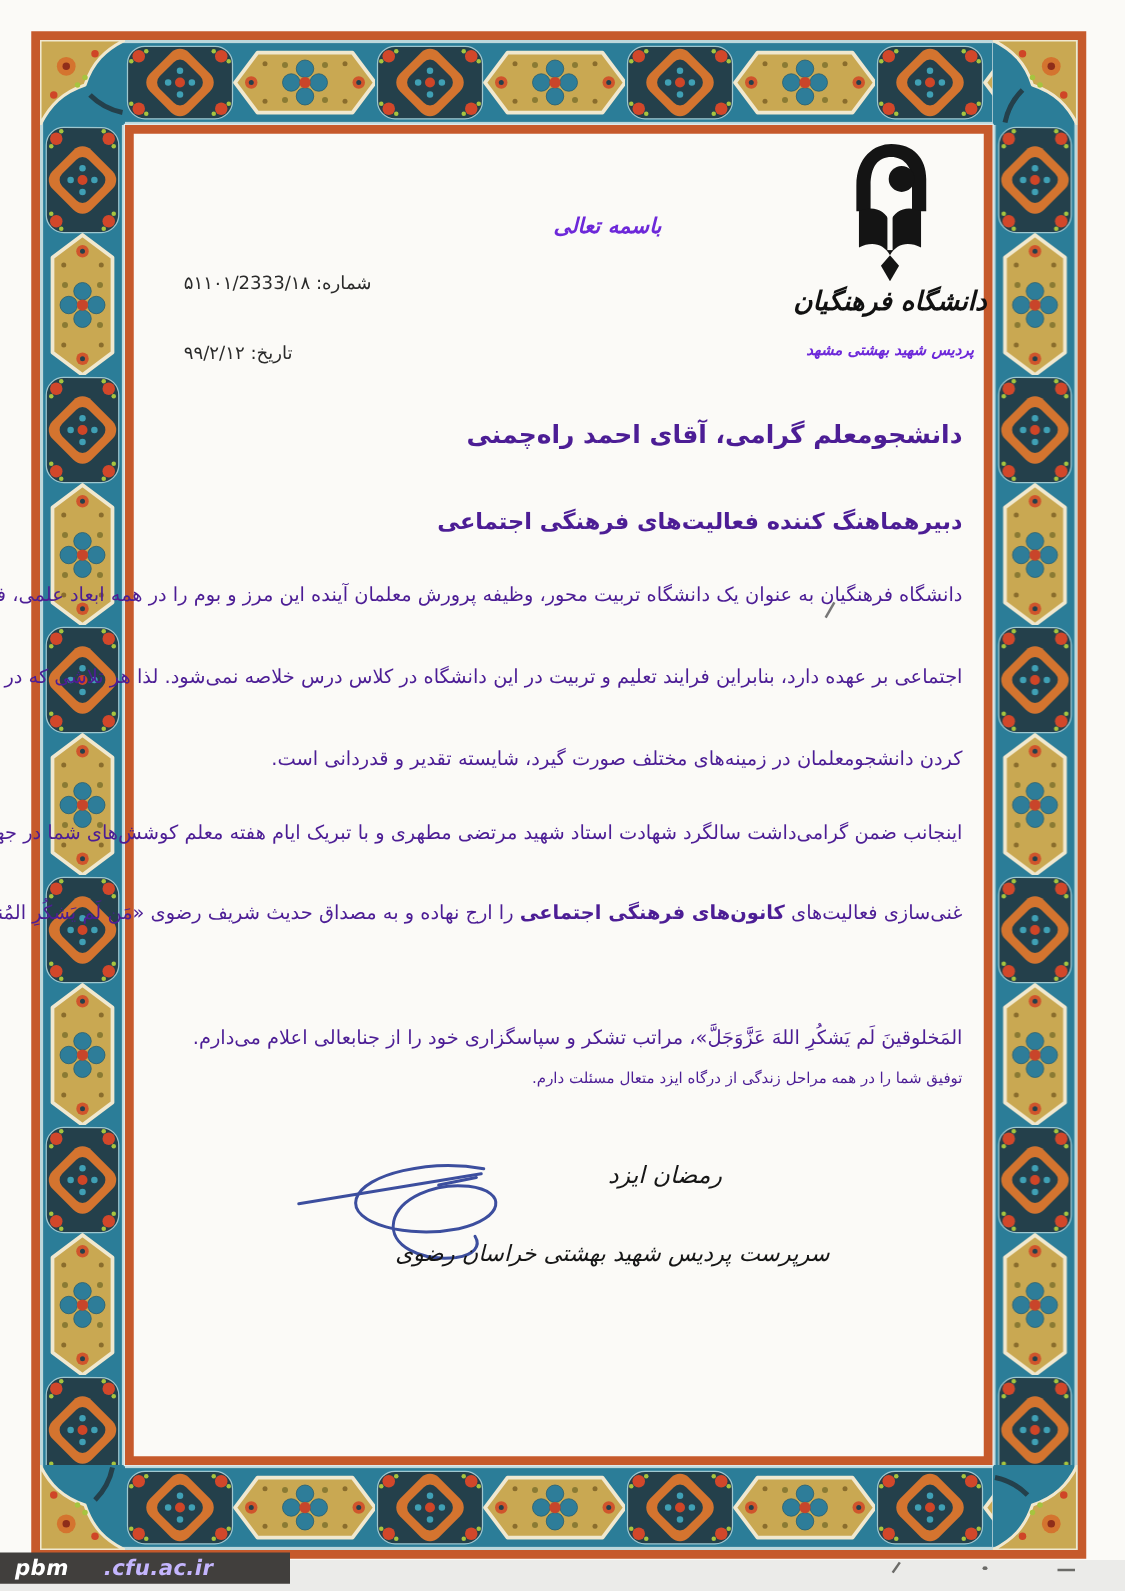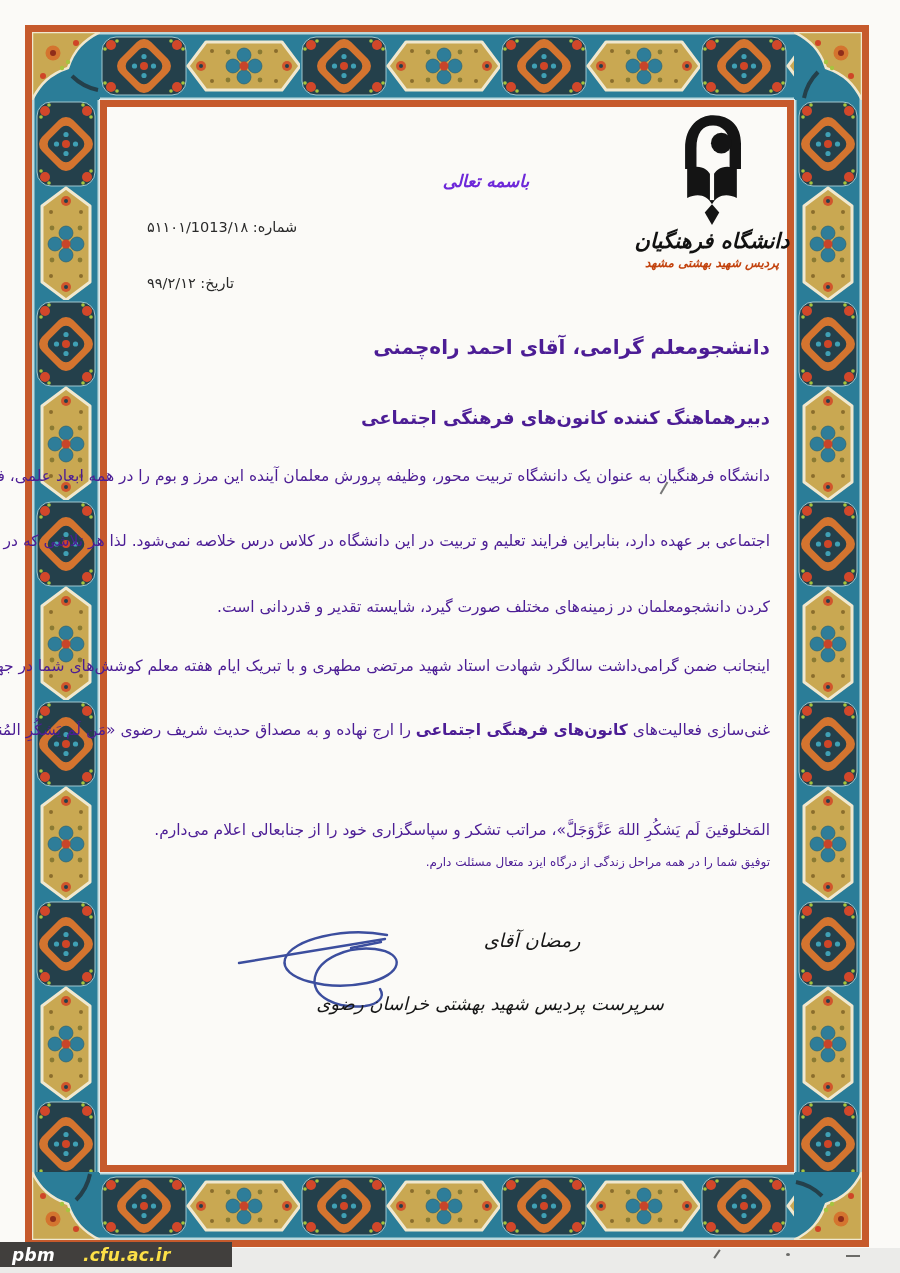--- a/index.html
+++ b/index.html
@@ -36,21 +36,21 @@
   }
   .besmele{
     position:absolute;left:279px;top:64px;width:200px;text-align:center;
     font-size:17px;font-weight:bold;font-style:italic;color:#6d28d9;
   }
   .logo-block{
     position:absolute;left:505px;top:2px;width:200px;text-align:center;direction:rtl;
   }
   .logo-emblem{display:block;margin:0 auto;}
   .logo-uni{font-size:21px;font-weight:bold;font-style:italic;margin-top:2px;color:#111;}
-  .logo-campus{font-size:12px;font-weight:bold;font-style:italic;margin-top:3px;color:#c2410c;}
+  .logo-campus{font-size:12px;font-weight:bold;font-style:italic;margin-top:20px;color:#6d28d9;}
   .meta{position:absolute;left:40px;width:186px;text-align:left;font-size:14.5px;color:#2a2a2a;direction:rtl;}
   .meta-num{top:112px;}
   .meta-date{top:168px;}
   .line{position:absolute;right:17px;white-space:nowrap;font-size:15.5px;color:#4c1d95;direction:rtl;text-align:center;}
   .salutation{top:228px;font-size:20px;font-weight:bold;}
   .role{top:300px;font-size:18px;font-weight:bold;}
   .b1{top:360px;}  .b2{top:425px;}  .b3{top:491px;}
   .b4{top:550px;}  .b5{top:614px;}  .b6{top:714px;}
   .closing{top:748px;font-size:12px;}
   .bold-inline{font-weight:bold;}
@@ -60,21 +60,21 @@
     font-size:18px;font-style:italic;color:#161616;}
   .sig-scribble{position:absolute;left:126px;top:806px;}
   
   .scan-bottom{position:absolute;left:0;top:1248px;width:900px;height:25px;background:#ebebe9;}
   .watermark{
     position:absolute;left:0;top:1242px;width:232px;height:25px;background:#413f3d;
     display:flex;align-items:center;padding-left:12px;box-sizing:border-box;
     font-style:italic;font-weight:bold;font-size:17px;letter-spacing:.3px;z-index:5;gap:28px;
   }
   .wm-prefix{color:#ffffff;}
-  .wm-suffix{color:#fde047;}
+  .wm-suffix{color:#c4b5fd;}
   .mark{position:absolute;background:#6b6b68;}
   .mark1{left:716px;top:1249px;width:2px;height:10px;transform:rotate(35deg);}
   .mark2{left:786px;top:1253px;width:4px;height:3px;border-radius:50%;}
   .mark3{left:846px;top:1255px;width:14px;height:2px;}
   .mark4{left:663px;top:481px;width:2px;height:14px;transform:rotate(30deg);background:#777;}
 </style>
 </head>
 <body>
 
 <div class="page">
@@ -197,37 +197,37 @@
           <path d="M52,41 C48,47 54,50 51,56 C57,53 58,45 52,41 Z" fill="#fbfaf7"></path>
           <path d="M26,58 C37,53 46,57 50,66 C54,57 63,53 74,58 L74,86 C64,81 55,83 50,92 C45,83 36,81 26,86 Z"></path>
           <path d="M50,92 L43,100 L50,112 L57,100 Z"></path>
           <rect x="48" y="62" width="4" height="26" fill="#fbfaf7"></rect>
         </g>
       </svg>
       <div class="logo-uni">دانشگاه فرهنگیان</div>
       <div class="logo-campus">پردیس شهید بهشتی مشهد</div>
     </div>
 
-    <div class="meta meta-num">شماره: ۵۱۱۰۱/1013/۱۸</div>
+    <div class="meta meta-num">شماره: ۵۱۱۰۱/2333/۱۸</div>
     <div class="meta meta-date">تاریخ: ۹۹/۲/۱۲</div>
 
     <div class="line salutation">دانشجومعلم گرامی، آقای احمد راه‌چمنی</div>
-    <div class="line role">دبیرهماهنگ کننده کانون‌های فرهنگی اجتماعی</div>
+    <div class="line role">دبیرهماهنگ کننده فعالیت‌های فرهنگی اجتماعی</div>
 
     <div class="line b1">دانشگاه فرهنگیان به عنوان یک دانشگاه تربیت محور، وظیفه پرورش معلمان آینده این مرز و بوم را در همه ابعاد علمی، فرهنگی و</div>
     <div class="line b2">اجتماعی بر عهده دارد، بنابراین فرایند تعلیم و تربیت در این دانشگاه در کلاس درس خلاصه نمی‌شود. لذا هر تلاشی که در جهت فعال</div>
     <div class="line b3">کردن دانشجومعلمان در زمینه‌های مختلف صورت گیرد، شایسته تقدیر و قدردانی است.</div>
 
     <div class="line b4">اینجانب ضمن گرامی‌داشت سالگرد شهادت استاد شهید مرتضی مطهری و با تبریک ایام هفته معلم کوشش‌های شما در جهت</div>
     <div class="line b5"><span>غنی‌سازی فعالیت‌های </span><span class="bold-inline">کانون‌های فرهنگی اجتماعی</span><span> را ارج نهاده و به مصداق حدیث شریف رضوی «مَن لَم یَشکُرِ المُنعِمَ مِنَ</span></div>
     <div class="line b6">المَخلوقینَ لَم یَشکُرِ اللهَ عَزَّوَجَلَّ»، مراتب تشکر و سپاسگزاری خود را از جنابعالی اعلام می‌دارم.</div>
 
     <div class="line closing">توفیق شما را در همه مراحل زندگی از درگاه ایزد متعال مسئلت دارم.</div>
 
-    <div class="sig-name">رمضان آقای</div>
+    <div class="sig-name">رمضان ایزد</div>
     <svg class="sig-scribble" width="235" height="110" viewBox="0 0 235 110">
       <g fill="none" stroke="#3c4e9e" stroke-width="2.4" stroke-linecap="round">
         <path d="M6,50 L152,26"></path>
         <path d="M148,29 L118,35"></path>
         <path d="M154,22 C112,14 58,26 52,46 C46,66 94,78 134,70 C170,62 174,40 142,36 C114,33 86,46 82,64 C78,84 104,96 132,93 C146,91 152,84 147,76"></path>
       </g>
     </svg>
     <div class="sig-title">سرپرست پردیس شهید بهشتی خراسان رضوی</div>
   </div>
 

